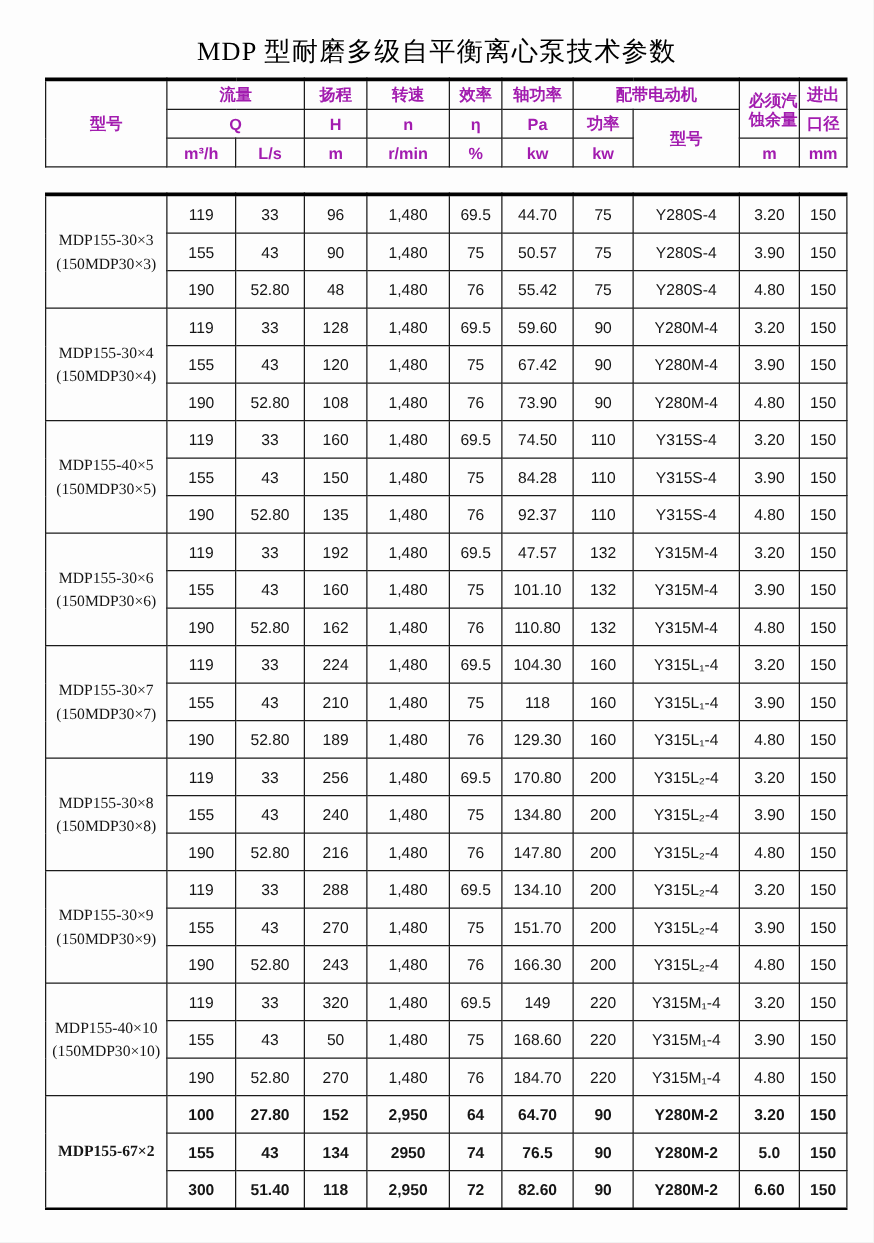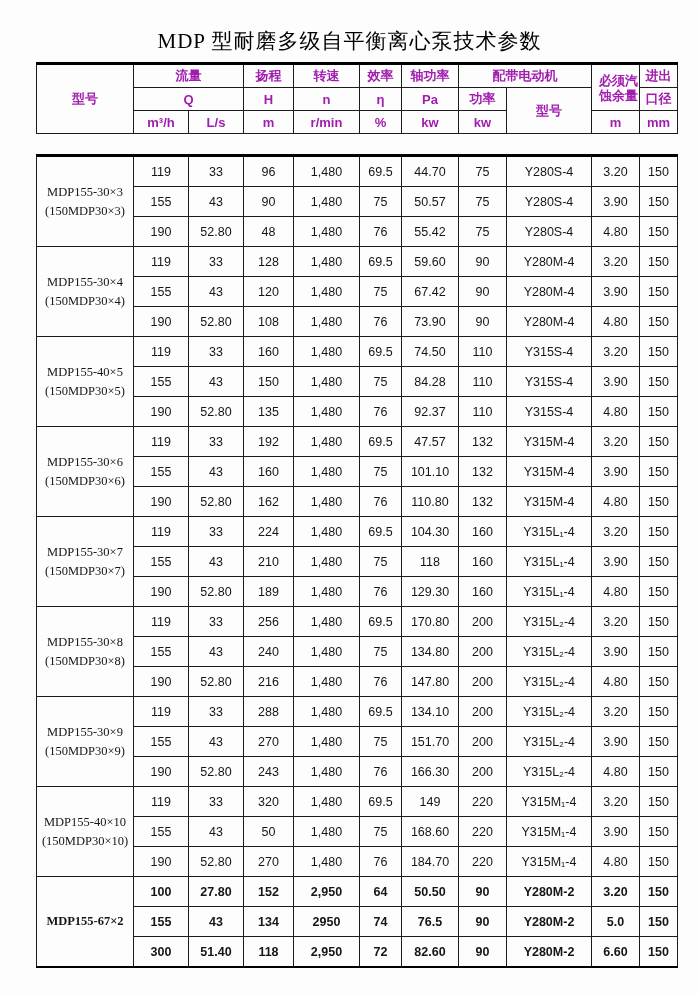--- a/index.html
+++ b/index.html
@@ -456,21 +456,21 @@
         </tr>
         <tr class="bold">
           <td rowspan="3" class="model-cell">
             <div>MDP155-67×2</div>
           </td>
           <td>100</td>
           <td>27.80</td>
           <td>152</td>
           <td>2,950</td>
           <td>64</td>
-          <td>50.50</td>
+          <td>64.70</td>
           <td>90</td>
           <td>Y280M-2</td>
           <td>3.20</td>
           <td>150</td>
         </tr>
         <tr class="bold">
           <td>155</td>
           <td>43</td>
           <td>134</td>
           <td>2950</td>

